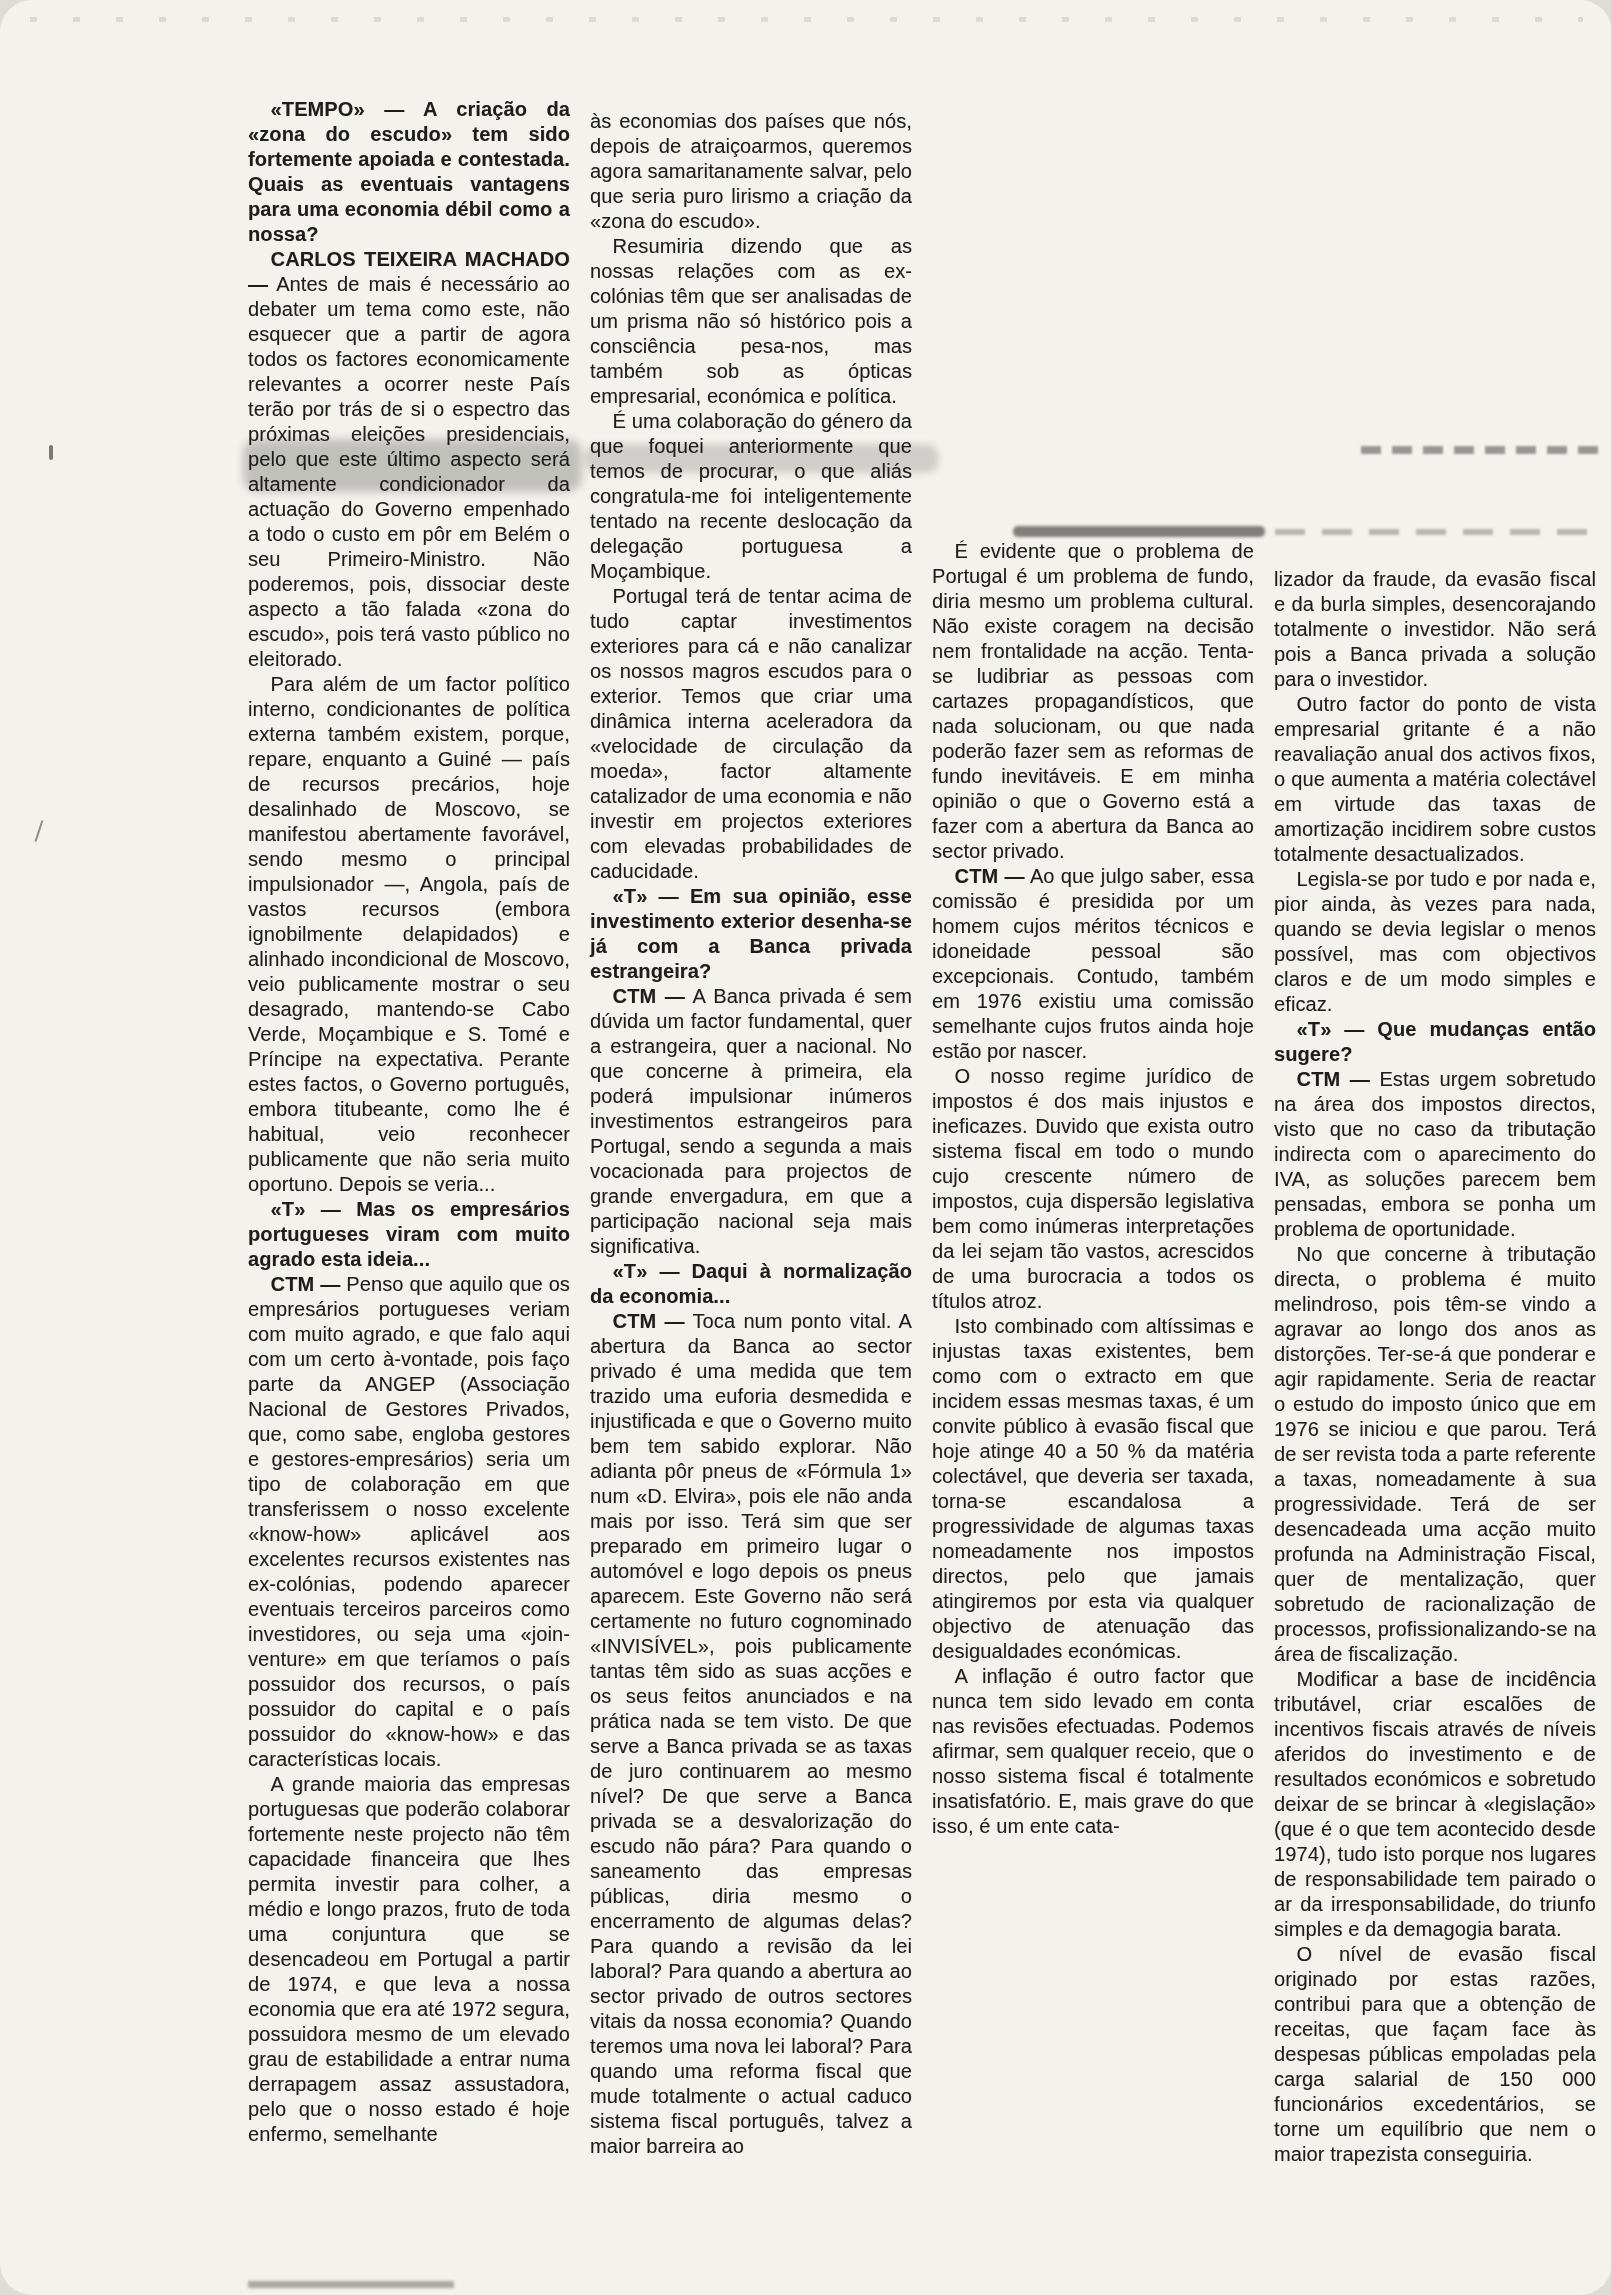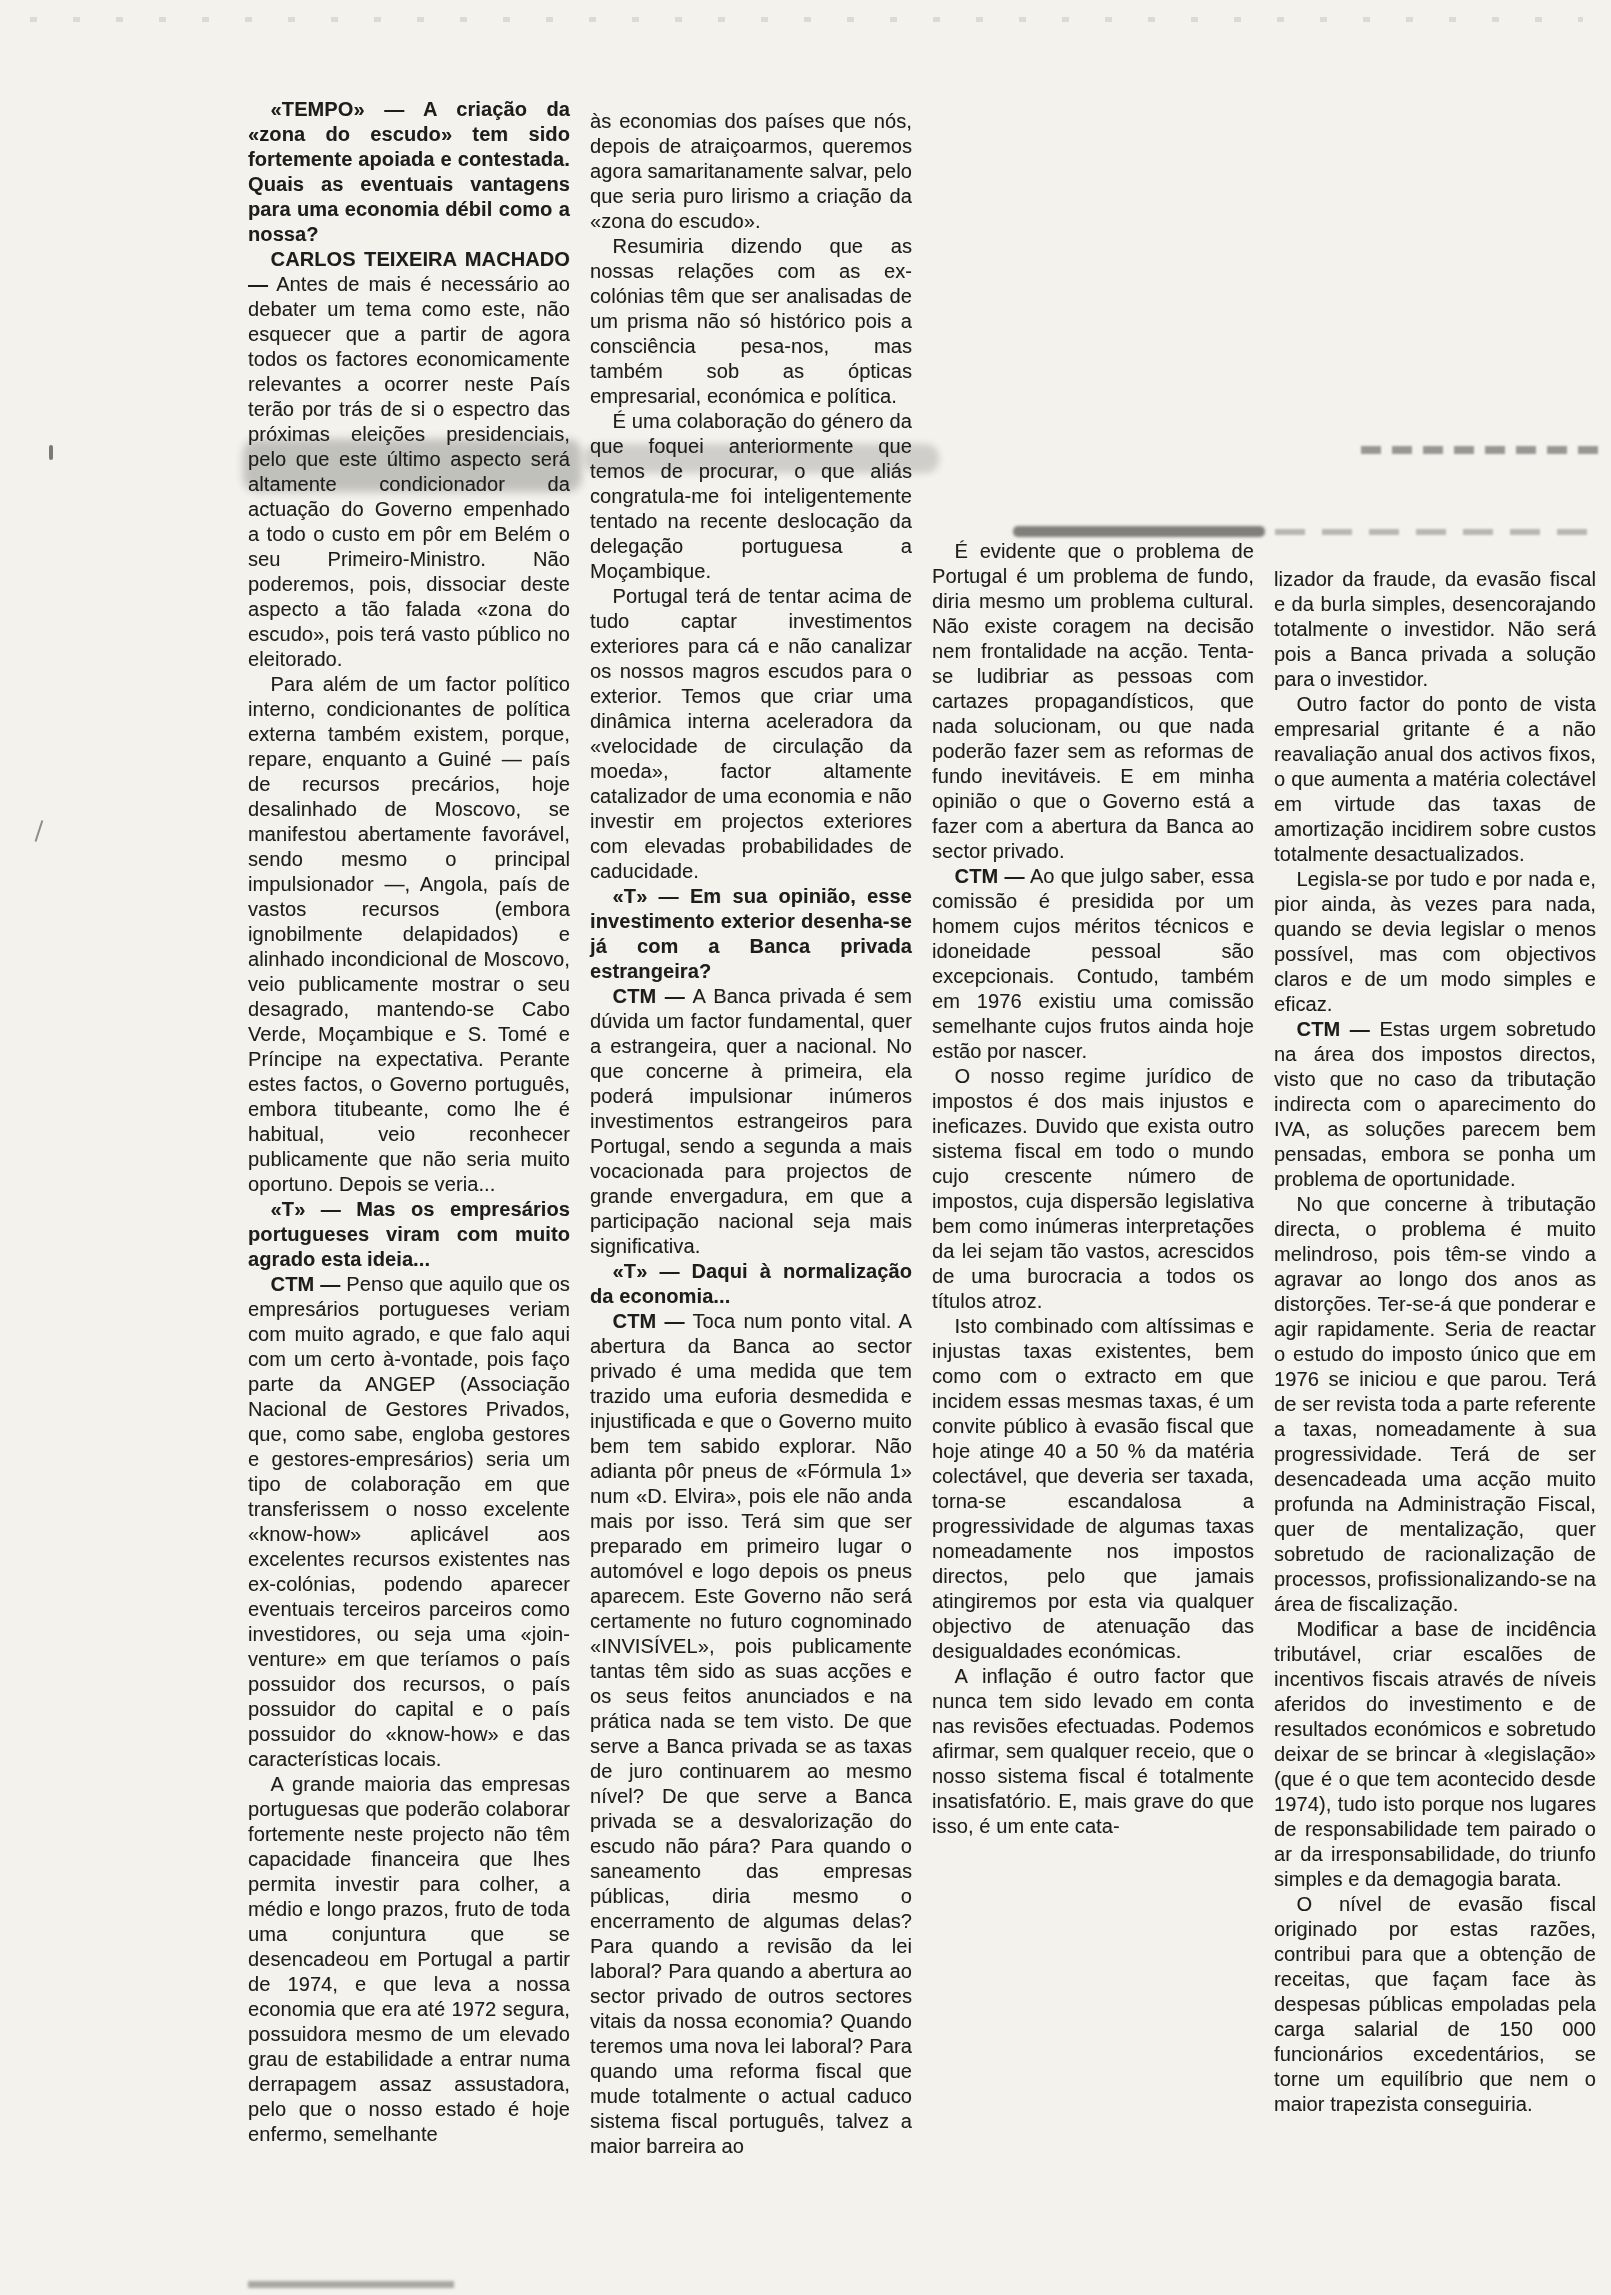--- a/index.html
+++ b/index.html
@@ -9,20 +9,21 @@
     width: 1612px; height: 2295px;
     background: #dddcd6;
     font-family: "Liberation Sans", "DejaVu Sans", sans-serif;
   }
   .page {
     position: relative;
     width: 1612px; height: 2295px;
     background: var(--paper, #f3f2ed);
     color: var(--ink, #1e1d1b);
     overflow: hidden;
+    border-radius: 32px;
   }
   
   .col {
     position: absolute;
     width: 322px;
     font-size: 20px;
     line-height: 25px;
     text-align: justify;
     letter-spacing: 0.1px;
     text-shadow: 0.3px 0.3px 0 rgba(25,24,20,0.28);
@@ -167,20 +168,23 @@
   <div class="col col-4">
     <p class="cont">
       <span>lizador da fraude, da evasão fiscal e da burla simples, desencorajando totalmente o investidor. Não será pois a Banca privada a solução para o investidor.</span>
     </p>
     <p>
       <span>Outro factor do ponto de vista empresarial gritante é a não reavaliação anual dos activos fixos, o que aumenta a matéria colectável em virtude das taxas de amortização incidirem sobre custos totalmente desactualizados.</span>
     </p>
     <p>
       <span>Legisla-se por tudo e por nada e, pior ainda, às vezes para nada, quando se devia legislar o menos possível, mas com objectivos claros e de um modo simples e eficaz.</span>
     </p>
+    <p class="question">
+      <span>«T» — Que mudanças então sugere?</span>
+    </p>
     <p>
       <strong class="lead">CTM —</strong>
       <span>Estas urgem sobretudo na área dos impostos directos, visto que no caso da tributação indirecta com o aparecimento do IVA, as soluções parecem bem pensadas, embora se ponha um problema de oportunidade.</span>
     </p>
     <p>
       <span>No que concerne à tributação directa, o problema é muito melindroso, pois têm-se vindo a agravar ao longo dos anos as distorções. Ter-se-á que ponderar e agir rapidamente. Seria de reactar o estudo do imposto único que em 1976 se iniciou e que parou. Terá de ser revista toda a parte referente a taxas, nomeadamente à sua progressividade. Terá de ser desencadeada uma acção muito profunda na Administração Fiscal, quer de mentalização, quer sobretudo de racionalização de processos, profissionalizando-se na área de fiscalização.</span>
     </p>
     <p>
       <span>Modificar a base de incidência tributável, criar escalões de incentivos fiscais através de níveis aferidos do investimento e de resultados económicos e sobretudo deixar de se brincar à «legislação» (que é o que tem acontecido desde 1974), tudo isto porque nos lugares de responsabilidade tem pairado o ar da irresponsabilidade, do triunfo simples e da demagogia barata.</span>
     </p>

